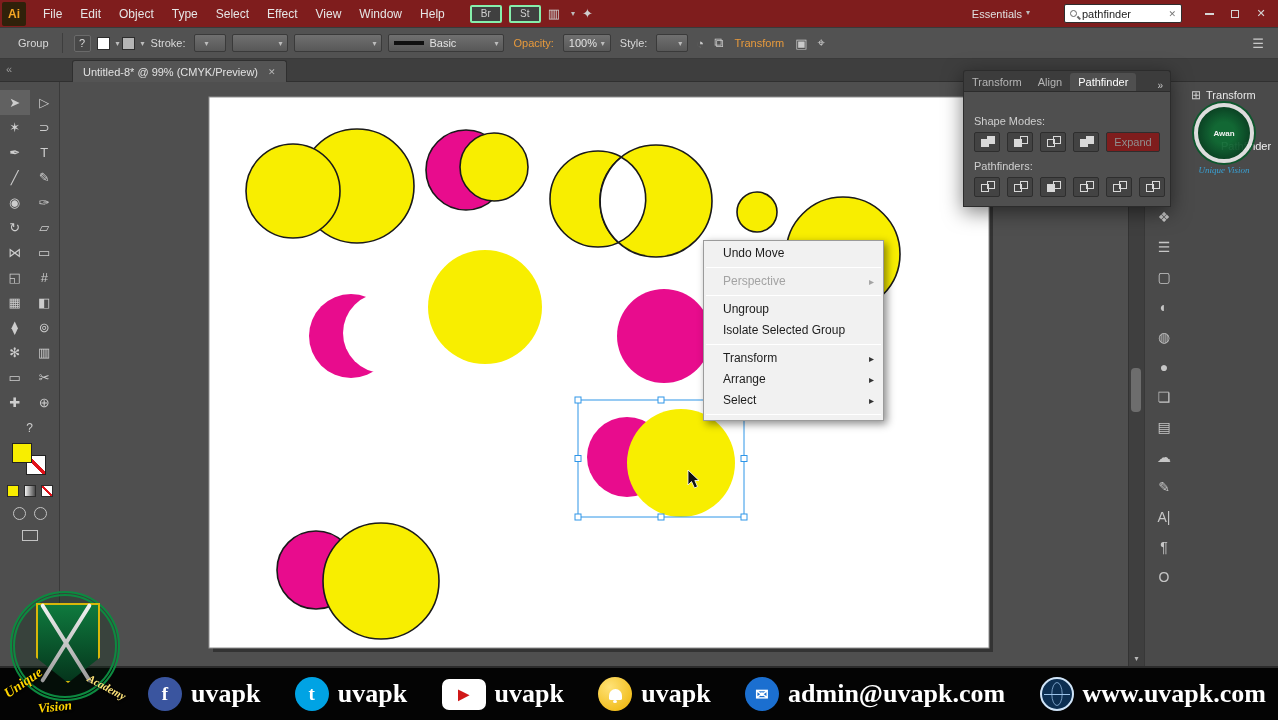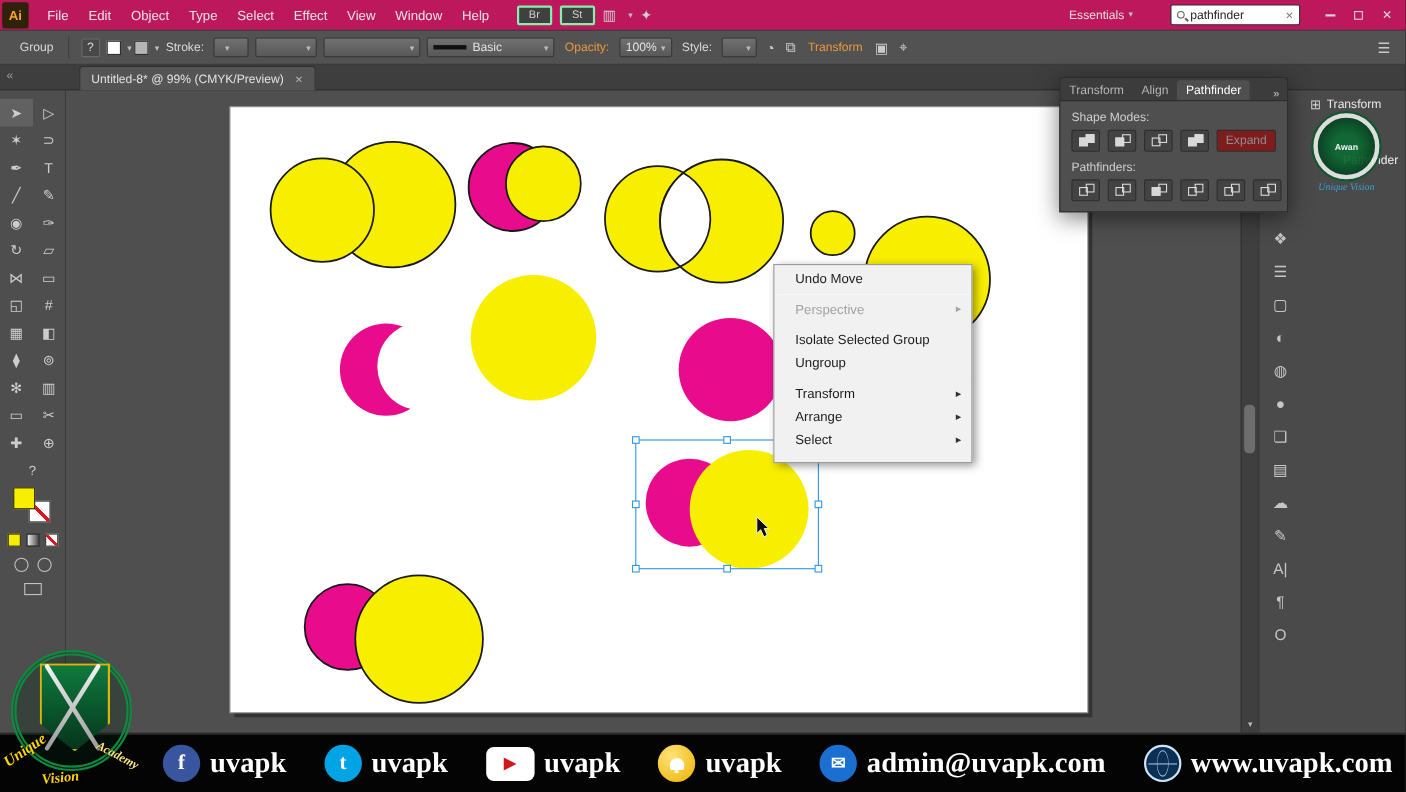--- a/index.html
+++ b/index.html
@@ -1,21 +1,21 @@
 <!DOCTYPE html>
 <html style="--yellow: #f8ee00; --accent: #e89a3c;"><head>
 <meta charset="utf-8">
 <style>
   html,body{margin:0;padding:0;background:#1e1e1e}
   *{box-sizing:border-box}
   body{font-family:"Liberation Sans",sans-serif;-webkit-font-smoothing:antialiased}
   #app{position:relative;width:1278px;height:720px;background:#2b2b2b;overflow:hidden}
 
   
-  .menubar{position:absolute;left:0;top:0;width:100%;height:28px;background:#be185d;display:flex;align-items:center;z-index:10;border-bottom:1px solid #3a3a3a}
+  .menubar{position:absolute;left:0;top:0;width:100%;height:28px;background:#7f1d1d;display:flex;align-items:center;z-index:10;border-bottom:1px solid #3a3a3a}
   .ai-logo{width:24px;height:24px;margin:0 8px 0 2px;background:#30210a;color:#f6a623;font-weight:bold;font-size:12px;display:flex;align-items:center;justify-content:center;border-radius:2px}
   .menus{display:flex}
   .menu-item{padding:0 9px;font-size:12px;color:#e6e6e6;height:28px;line-height:28px;cursor:default}
   .mb-icons{display:flex;align-items:center;gap:7px;margin-left:16px}
   .mbox{width:32px;height:18px;border:2px solid #86efac;background:#404040;color:#cfcfcf;font-size:10px;display:flex;align-items:center;justify-content:center;border-radius:2px}
   .mico{color:#cfcfcf;font-size:13px}
   .caret{font-size:8px;color:#bdbdbd;margin-left:4px}
   .spacer{flex:1}
   .workspace{display:flex;color:#e0e0e0;font-size:11px;margin-right:34px}
   .searchbox{position:relative;width:118px;height:19px;background:#fff;border:1px solid #2e2e2e;border-radius:2px;display:flex;align-items:center;padding:0 5px;margin-right:14px}
@@ -82,21 +82,21 @@
   .dock-pathfinder{position:absolute;left:76px;top:58px;color:#f0f0f0;font-size:11px;z-index:1}
   .dock-icons{position:absolute;left:6px;top:66px;display:flex;flex-direction:column;gap:11px;width:26px;align-items:center}
   .dock-ico{color:#c6c6c6;font-size:14px;height:19px;line-height:19px;text-align:center}
 
   
   .panel{position:absolute;left:963px;top:70px;width:208px;z-index:20;filter:drop-shadow(0 5px 10px rgba(0,0,0,.5));font-size:11px}
   .panel-tabs{height:21px;background:#3c3c3c;display:flex;align-items:flex-end;border:1px solid #2c2c2c;border-bottom:none;border-radius:3px 3px 0 0}
   .ptab{padding:3px 8px;color:#b5b5b5;white-space:nowrap}
   .ptab.active{background:#4f4f4f;color:#fff;border-radius:3px 3px 0 0}
   .ptab-collapse{margin-left:auto;color:#c9c9c9;padding-right:7px;font-size:10px}
-  .panel-body{background:#4f4f4f;border:1px solid #2c2c2c;padding:7px 10px 9px}
+  .panel-body{background:#4f4f4f;border:1px solid #2c2c2c;padding:21px 10px 9px}
   .p-label{color:#cfcfcf;margin:2px 0 5px}
   .p-row{display:flex;align-items:center;gap:7px;margin-bottom:8px}
   .p-row:last-child{margin-bottom:0}
   .pf-btn{width:26px;height:20px;background:#434343;border:1px solid #2e2e2e;border-radius:2px;display:flex;align-items:center;justify-content:center;flex:none}
   .icn{position:relative;width:15px;height:12px}
   .icn .a{position:absolute;left:0;top:3px;width:8px;height:8px;border:1px solid #d9d9d9}
   .icn .b{position:absolute;left:6px;top:0;width:8px;height:8px;border:1px solid #d9d9d9}
   .pf-unite .a,.pf-unite .b,.pf-merge .a,.pf-minus-front .a,.pf-exclude .a,.pf-exclude .b{background:#d9d9d9}
   .expand-btn{margin-left:auto;width:58px;height:20px;border:1px solid #2e2e2e;background:#7f1d1d;color:#8f8f8f;display:flex;align-items:center;justify-content:center;border-radius:2px}
 
@@ -426,22 +426,22 @@
           </button>
         </div>
     </div>
   </div>
 
   <div class="ctx">
       <div class="cm-item"><span>Undo Move</span></div>
       <div class="cm-sep"></div>
       <div class="cm-item disabled"><span>Perspective</span><span class="cm-arrow">▸</span></div>
       <div class="cm-sep"></div>
+      <div class="cm-item"><span>Ungroup</span></div>
       <div class="cm-item"><span>Isolate Selected Group</span></div>
-      <div class="cm-item"><span>Ungroup</span></div>
       <div class="cm-sep"></div>
       <div class="cm-item"><span>Transform</span><span class="cm-arrow">▸</span></div>
       <div class="cm-item"><span>Arrange</span><span class="cm-arrow">▸</span></div>
       <div class="cm-item"><span>Select</span><span class="cm-arrow">▸</span></div>
       <div class="cm-sep"></div>
     </div>
 
   <div class="footer">
       <span class="f-entry">
         <span class="f-ico facebook">

